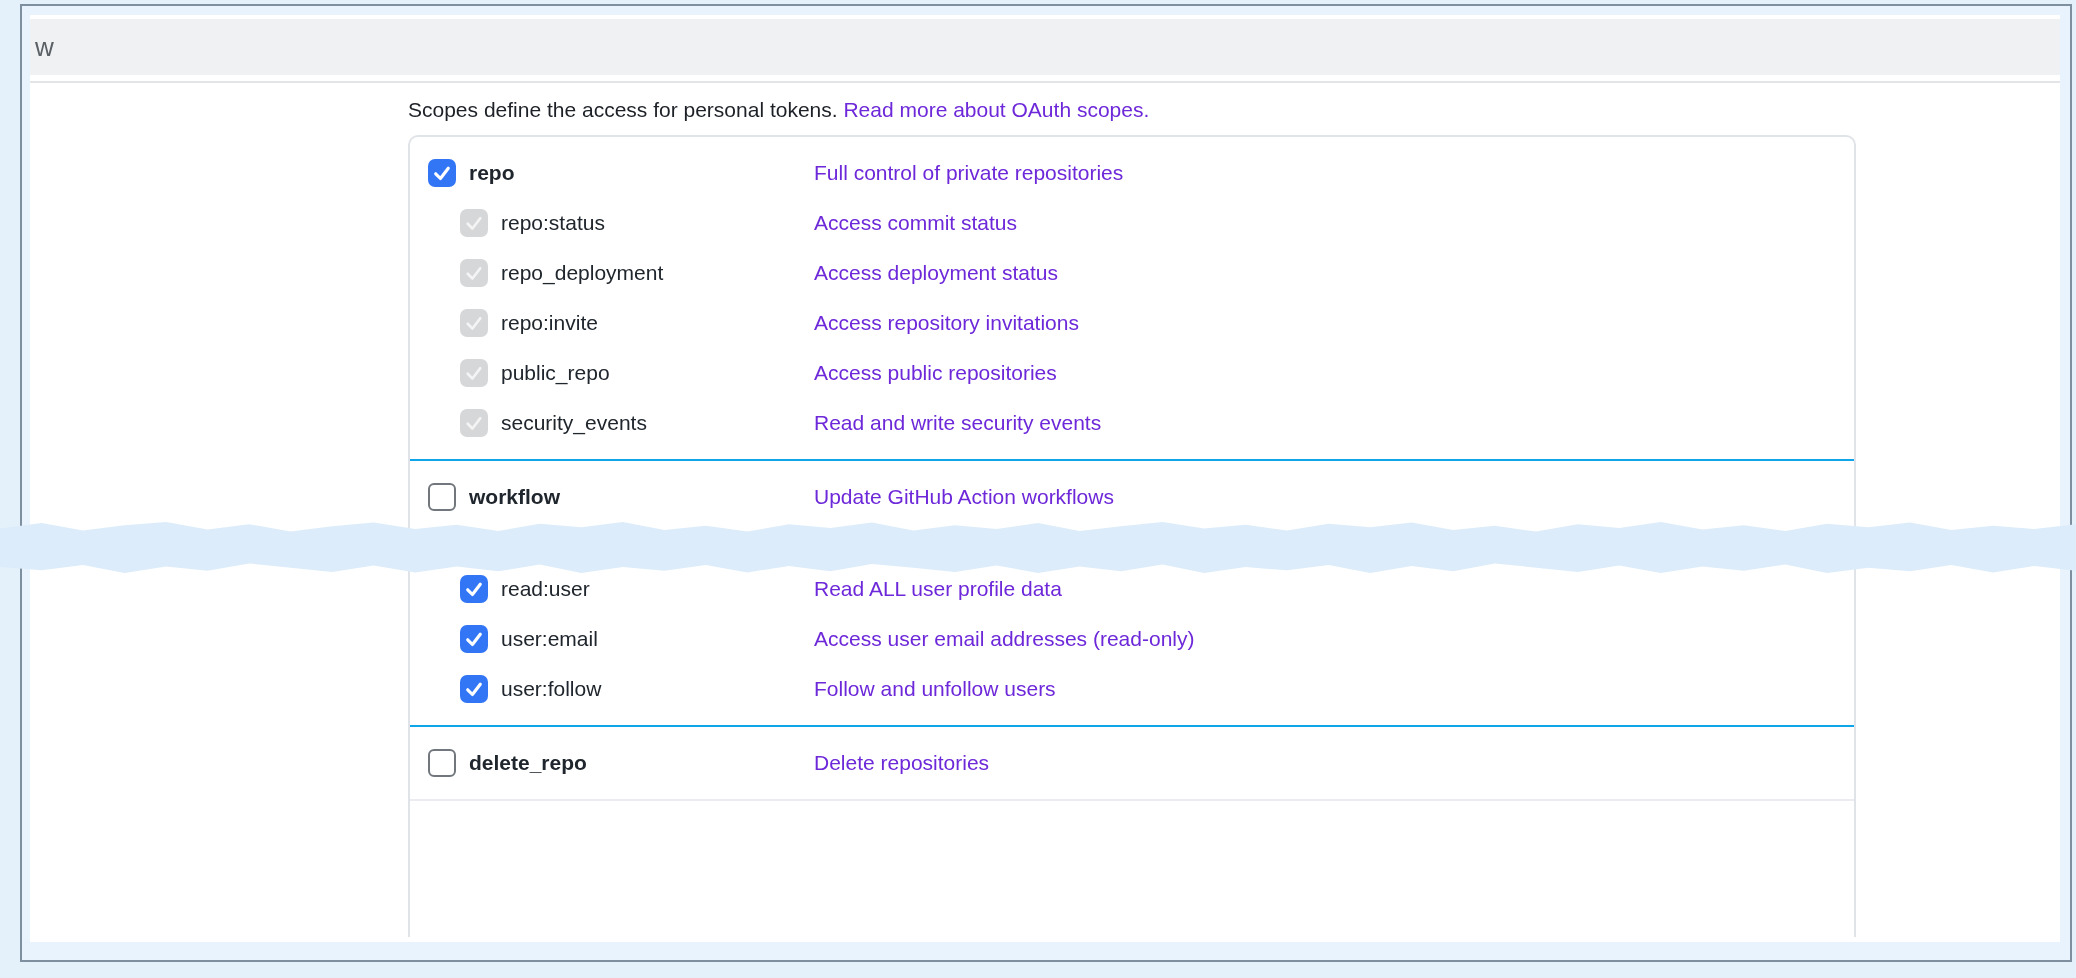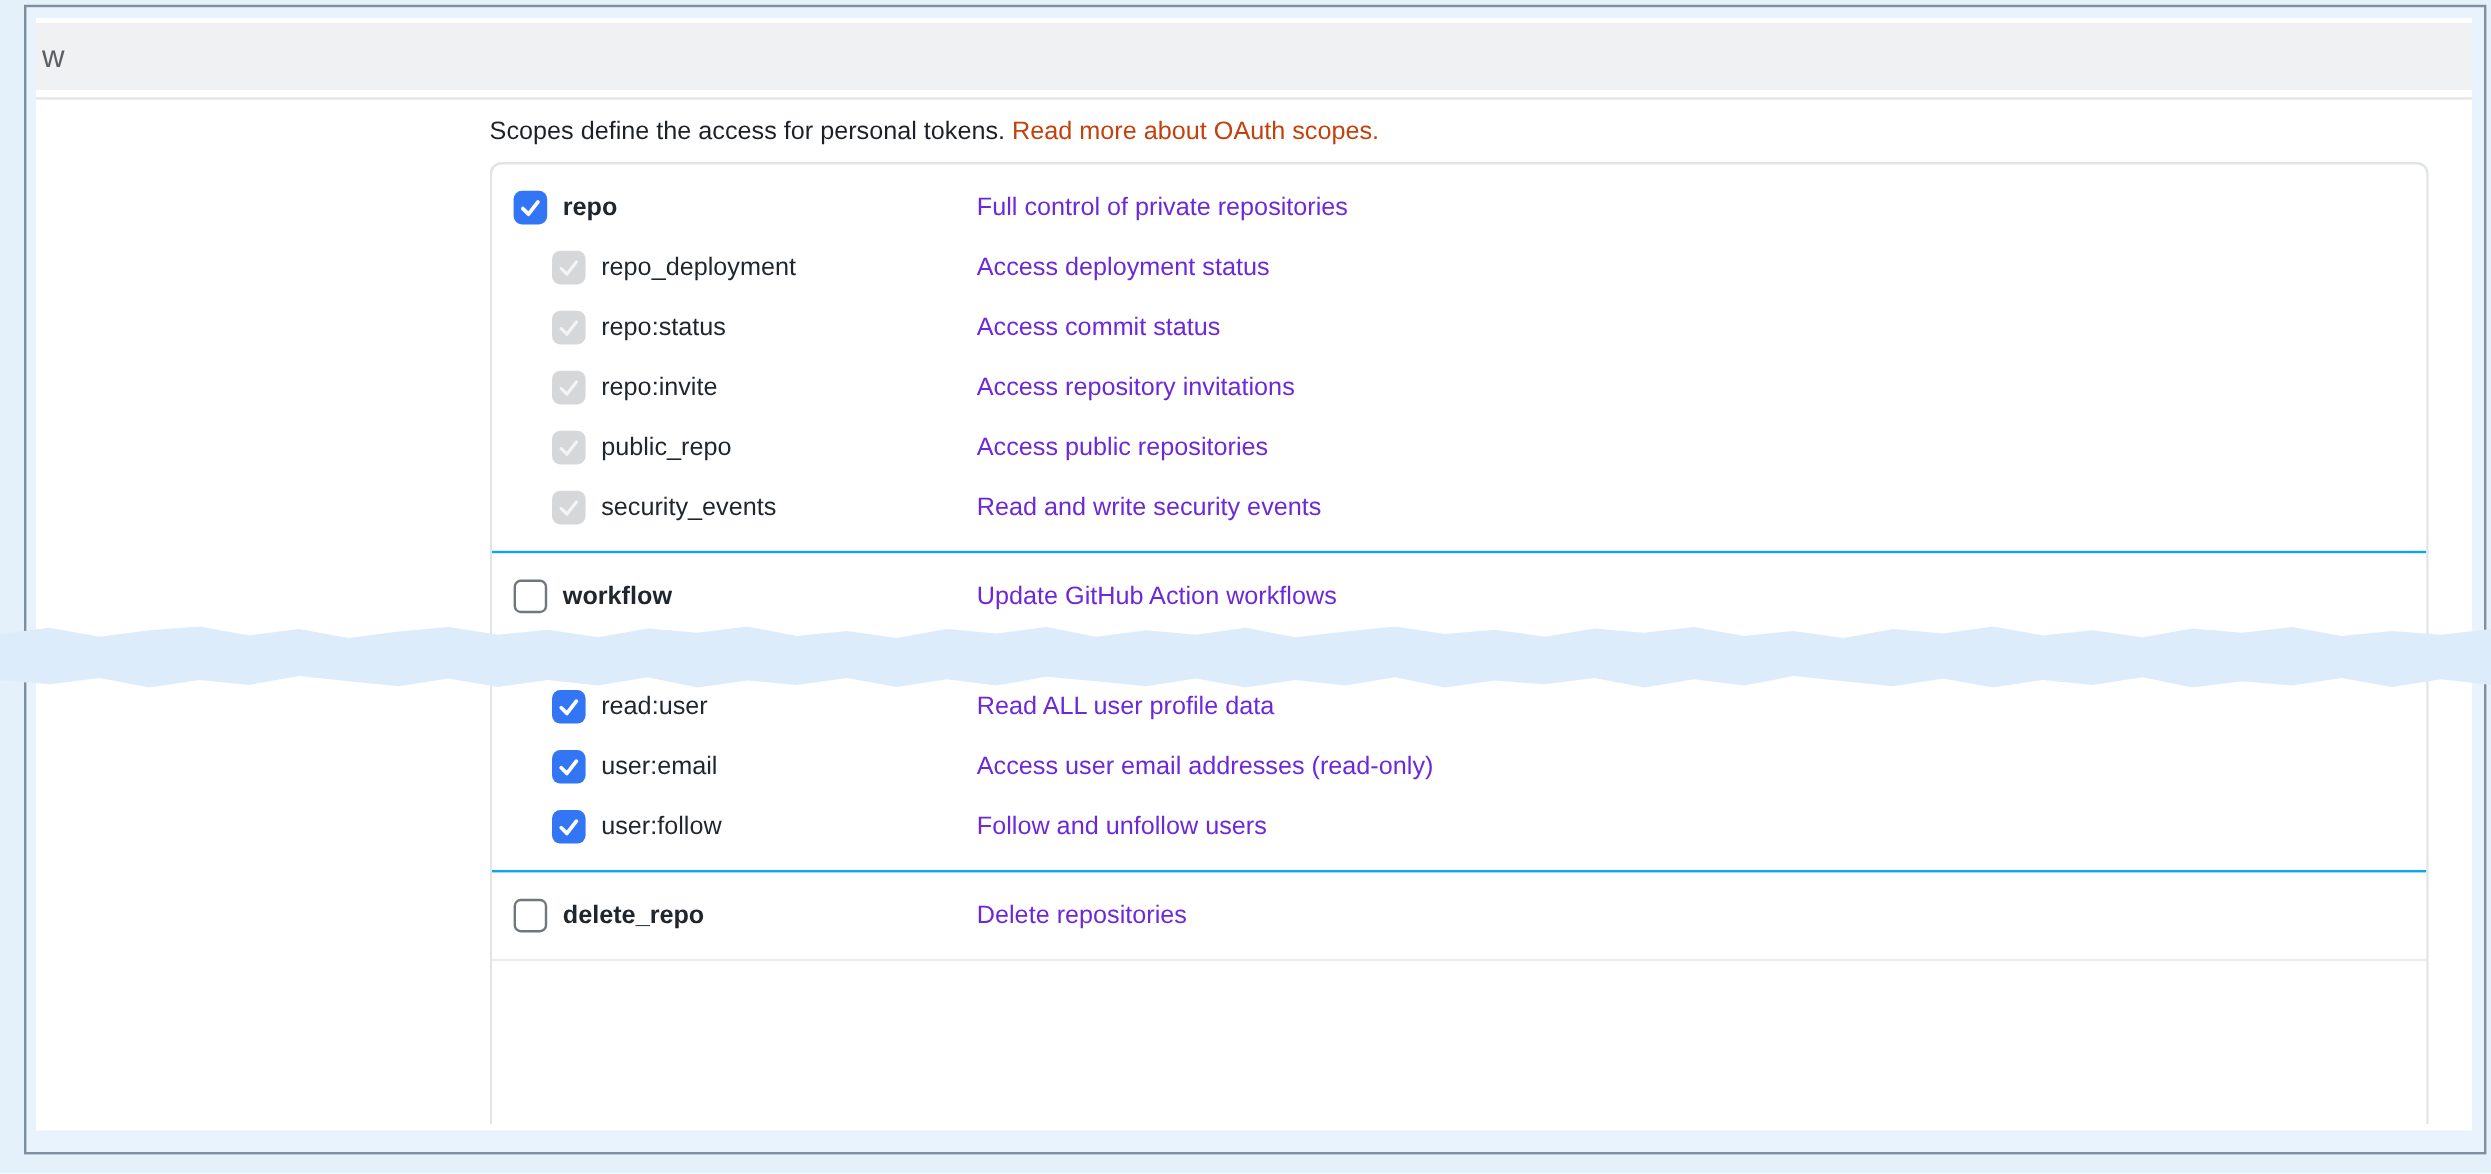--- a/index.html
+++ b/index.html
@@ -10,23 +10,23 @@
   .window{position:absolute;left:20px;top:4px;width:2052px;height:958px;
           border:2px solid #7e8fa0;background:#e8f3fd;box-sizing:border-box;}
 
   .page{position:absolute;left:8px;top:9px;width:2030px;height:927px;background:#ffffff;}
 
   .topbar{height:56px;margin-top:4px;background:#f0f1f3;color:#5a6065;
           font-size:26px;line-height:56px;padding-left:5px;}
   .topbar-sep{height:2px;background:#e3e5e8;margin-top:6px;}
 
   .intro{position:absolute;left:378px;top:62px;font-size:21px;color:#1d2127;white-space:nowrap;}
-  .intro a{color:#c2410c;text-decoration:none;cursor:pointer;}
+  .intro a{color:#6d28d9;text-decoration:none;cursor:pointer;}
 
-  .scopes-box{position:absolute;left:378px;top:120px;width:1616px;height:802px;
+  .scopes-box{position:absolute;left:378px;top:120px;width:1448px;height:802px;
               border:2px solid #e0e3e7;border-bottom:none;border-radius:10px 10px 0 0;
               box-sizing:border-box;overflow:hidden;background:#fff;}
   .scopes-box::after{content:"";display:block;border-top:2px solid #eaecef;height:14px;}
 
   .scope-group{padding:11px 0;border-top:2px solid #0ea5e9;}
   .scope-group:first-child{border-top:none;}
   .torn-gap{height:18px;}
 
   .scope-row{position:relative;height:50px;display:flex;align-items:center;padding-left:18px;}
   .scope-row.sub{padding-left:50px;}
@@ -79,31 +79,31 @@
               </span>
               <span class="scope-name bold">repo</span>
               <span class="scope-desc">Full control of private repositories</span>
             </div>
             <div class="scope-row sub">
               <span class="checkbox disabled-checked">
                 <svg class="check-icon" viewBox="0 0 28 28">
                   <polyline points="6,15 12,21 22,8"></polyline>
                 </svg>
               </span>
-              <span class="scope-name">repo_deployment</span>
-              <span class="scope-desc">Access deployment status</span>
+              <span class="scope-name">repo:status</span>
+              <span class="scope-desc">Access commit status</span>
             </div>
             <div class="scope-row sub">
               <span class="checkbox disabled-checked">
                 <svg class="check-icon" viewBox="0 0 28 28">
                   <polyline points="6,15 12,21 22,8"></polyline>
                 </svg>
               </span>
-              <span class="scope-name">repo:status</span>
-              <span class="scope-desc">Access commit status</span>
+              <span class="scope-name">repo_deployment</span>
+              <span class="scope-desc">Access deployment status</span>
             </div>
             <div class="scope-row sub">
               <span class="checkbox disabled-checked">
                 <svg class="check-icon" viewBox="0 0 28 28">
                   <polyline points="6,15 12,21 22,8"></polyline>
                 </svg>
               </span>
               <span class="scope-name">repo:invite</span>
               <span class="scope-desc">Access repository invitations</span>
             </div>

